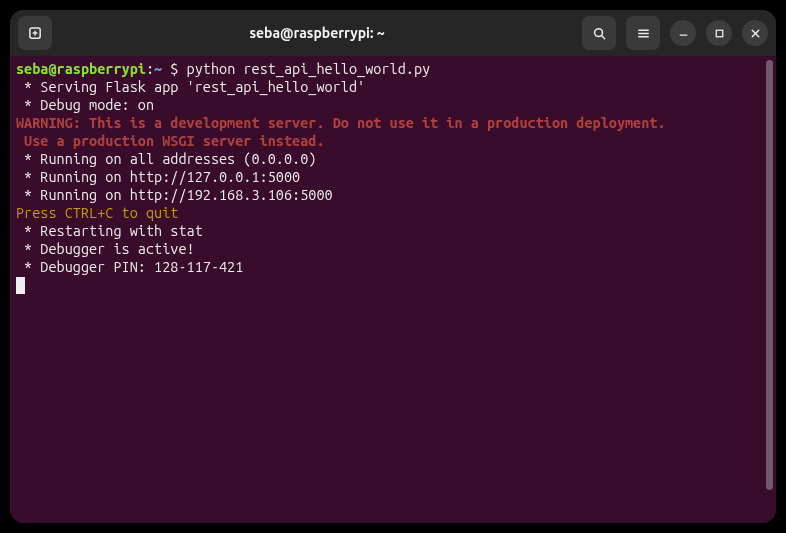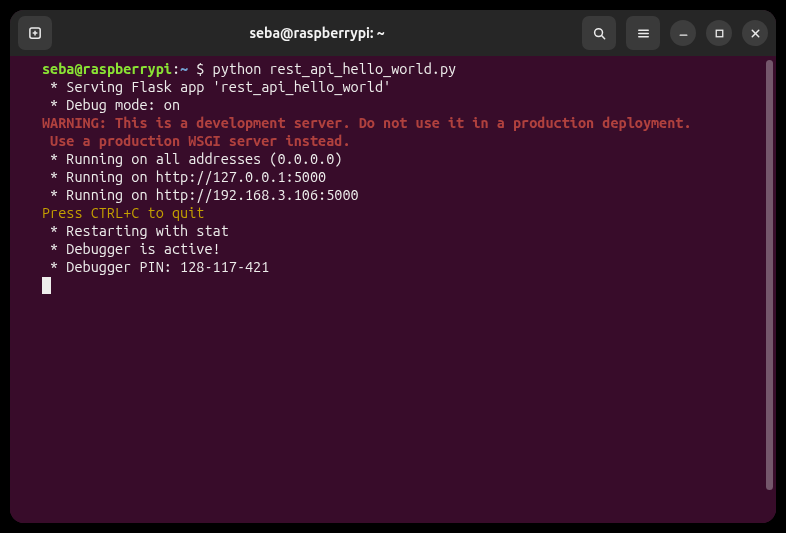--- a/index.html
+++ b/index.html
@@ -68,21 +68,20 @@
     position: relative;
   }
   .terminal {
     flex: 1;
     padding: 4px 6px 6px 6px;
     font-size: 14.5px;
     line-height: 18px;
     white-space: pre;
     overflow: hidden;
     color: #e6e6e6;
-    margin-left: 26px;
   }
   .scrollbar-track {
     width: 12px;
     background: transparent;
     position: relative;
   }
   .scrollbar-thumb {
     position: absolute;
     top: 4px;
     right: 3px;

